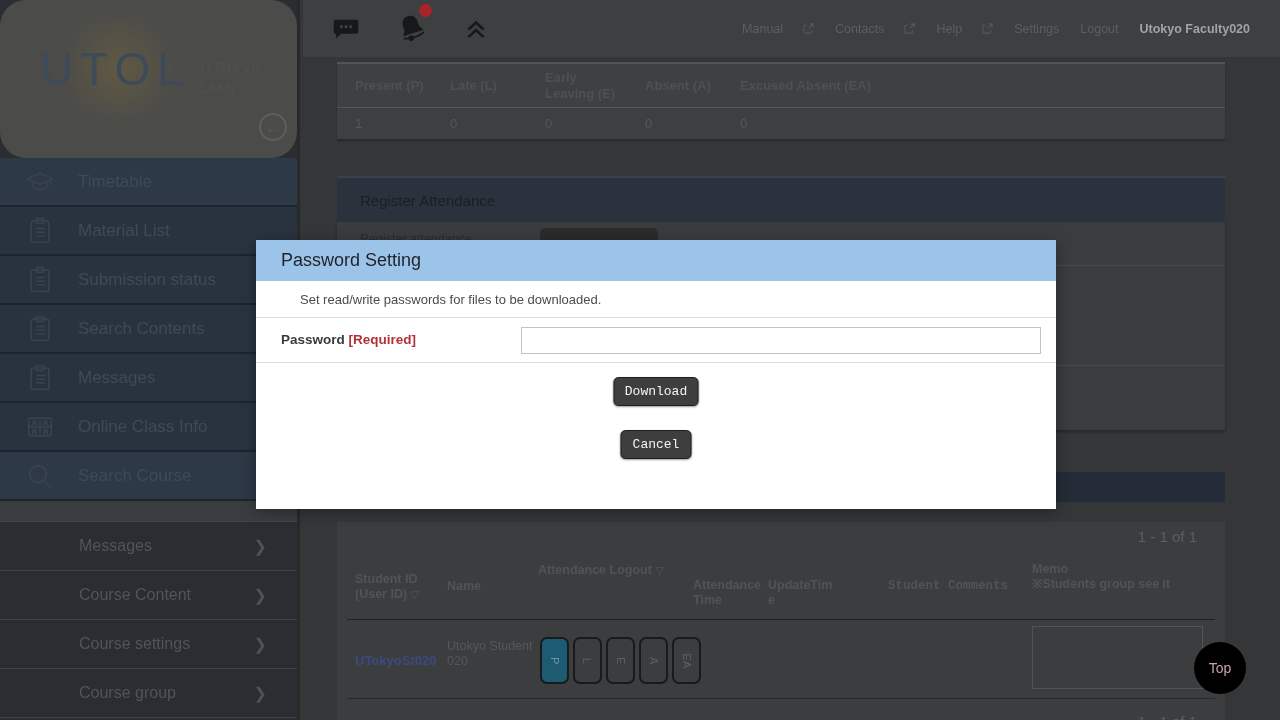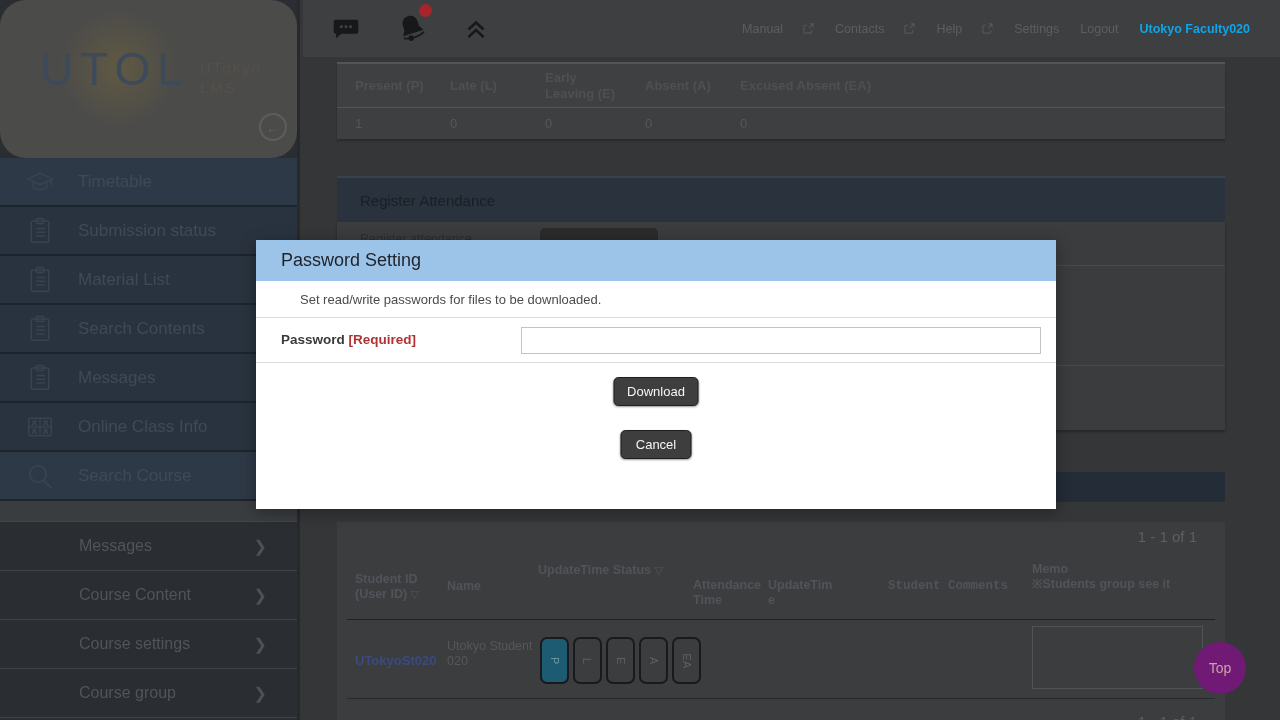--- a/index.html
+++ b/index.html
@@ -28,21 +28,21 @@
   .submenu-item .lbl { margin-left:79px; font-size:16px; color:#50555b; }
   .submenu-item .chev { margin-right:30px; color:#4e5257; }
 
   
   .topbar { position:absolute; left:303px; top:0; width:977px; height:57px; background:#3d3f41; z-index:1; }
   .tb-icons { position:absolute; left:28px; top:0; height:57px; display:flex; align-items:center; gap:34px; }
   .tb-icon { position:relative; color:#17181a; cursor:pointer; display:flex; align-items:center; }
   .red-dot { position:absolute; right:-3px; top:-7px; width:13px; height:13px; border-radius:50%; background:#a8242b; }
   .tb-links { position:absolute; right:30px; top:0; height:57px; display:flex; align-items:center; gap:21px; }
   .tb-link { font-size:12.5px; color:#5c5e60; cursor:pointer; display:flex; align-items:center; gap:20px; white-space:nowrap; }
-  .tb-user { font-size:12.5px; font-weight:bold; color:#0ea5e9; white-space:nowrap; }
+  .tb-user { font-size:12.5px; font-weight:bold; color:#a3a3a3; white-space:nowrap; }
   .ext-ico { color:#55575a; display:inline-flex; }
 
   
   .panel { position:absolute; background:#3e4042; }
   .summary-panel { left:337px; top:62px; width:888px; height:77px; border-top:2px solid #525457;
                    box-shadow:0 2px 2px rgba(0,0,0,0.25); }
   .sum-row { display:flex; }
   .sum-head { height:44px; align-items:center; border-bottom:1px solid #535558; }
   .sum-vals { height:31px; align-items:center; background:#3d3f41; }
   .sum-cell { font-size:13px; padding-left:18px; }
@@ -74,38 +74,38 @@
   .status-group { position:absolute; left:203px; top:115px; display:flex; gap:4px; }
   .status-btn { width:29px; height:47px; background:#3b3d3f; border:2px solid #191a1c; border-radius:7px;
                 display:flex; align-items:center; justify-content:center; cursor:pointer; }
   .status-btn span { display:block; transform:rotate(90deg); font-size:11px; color:#5b6065; letter-spacing:0.5px; white-space:nowrap; }
   .status-btn.selected { background:#1d5b73; }
   .status-btn.selected span { color:#6f95a3; }
   .memo-box { position:absolute; left:695px; top:104px; width:171px; height:63px; background:transparent;
               border:1px solid #515356; resize:none; outline:none; }
 
   .top-btn { position:absolute; left:1194px; top:642px; width:52px; height:52px; border-radius:50%;
-             background:#701a75; color:#c9a3a8; font-size:14px; display:flex; align-items:center; justify-content:center;
+             background:#000000; color:#c9a3a8; font-size:14px; display:flex; align-items:center; justify-content:center;
              cursor:pointer; z-index:5; }
 
   
   .modal { position:absolute; left:240px; top:240px; width:800px; height:269px; background:#ffffff; z-index:10;
            box-shadow:0 3px 14px rgba(0,0,0,0.35);margin-left:16px; }
   .modal-header { height:41px; background:#9cc4e8; display:flex; align-items:center; }
   .modal-title { margin-left:25px; font-size:18px; font-weight:500; color:#1e222b; }
   .modal-desc { height:37px; display:flex; align-items:center; border-bottom:1px solid #dcdcdc;padding-left:19px; }
   .modal-desc span { margin-left:25px; font-size:13px; color:#4b4b4b; }
   .modal-form-row { position:relative; height:45px; border-bottom:1px solid #dcdcdc; }
   .pw-label { position:absolute; left:25px; top:14px; font-size:13.5px; font-weight:bold; color:#3a3a3a; }
   .pw-required { color:#b03235; }
   .pw-input { position:absolute; left:265px; top:9px; width:520px; height:27px; border:1px solid #c3c3c3;
               font-size:13px; padding:0 6px; font-family:"Liberation Sans", sans-serif; }
   .modal-buttons { position:relative; height:117px; }
   .dlg-btn { position:absolute; left:50%; transform:translateX(-50%); background:#3e3e3e; color:#f5f5f5;
-             border:1px solid #1f1f1f; border-radius:5px; font-size:13px; font-family:Liberation Sans, sans-serif;
+             border:1px solid #1f1f1f; border-radius:5px; font-size:13px; font-family:Liberation Mono, monospace;
              cursor:pointer; box-shadow:0 1px 2px rgba(0,0,0,0.4); }
   .btn-download { top:14px; width:85px; height:29px; }
   .btn-cancel { top:67px; width:71px; height:29px; }
 
   svg { display:block; }
 </style>
 </head>
 <body>
 
 <div id="app">
@@ -135,31 +135,31 @@
         <span class="lbl">Timetable</span>
       </div>
       <div class="menu-item">
         <span class="ico">
           <svg width="30" height="32" viewBox="0 0 24 24" fill="none" stroke="currentColor" stroke-width="1.3">
             <rect x="5" y="4" width="14" height="17" rx="1.5"></rect>
               <rect x="9" y="2" width="6" height="4" rx="1"></rect>
             <path d="M9 10h7M9 13h7M9 16h7"></path>
           </svg>
         </span>
-        <span class="lbl">Submission status</span>
+        <span class="lbl">Material List</span>
       </div>
       <div class="menu-item">
         <span class="ico">
           <svg width="30" height="32" viewBox="0 0 24 24" fill="none" stroke="currentColor" stroke-width="1.3">
             <rect x="5" y="4" width="14" height="17" rx="1.5"></rect>
               <rect x="9" y="2" width="6" height="4" rx="1"></rect>
             <path d="M9 10h7M9 13h7M9 16h7"></path>
           </svg>
         </span>
-        <span class="lbl">Material List</span>
+        <span class="lbl">Submission status</span>
       </div>
       <div class="menu-item">
         <span class="ico">
           <svg width="30" height="32" viewBox="0 0 24 24" fill="none" stroke="currentColor" stroke-width="1.3">
             <rect x="5" y="4" width="14" height="17" rx="1.5"></rect>
               <rect x="9" y="2" width="6" height="4" rx="1"></rect>
             <path d="M9 10h7M9 13h7M9 16h7"></path>
           </svg>
         </span>
         <span class="lbl">Search Contents</span>
@@ -316,21 +316,21 @@
   <section class="panel lower-panel">
     <span class="pag pag-top">1 - 1 of 1</span>
 
     <div class="th" style="left:18px; top:50px;">
       <div>Student ID</div>
       <div><span>(User ID)</span>
         <span class="sort">▽</span></div>
     </div>
     <div class="th" style="left:110px; top:57px;">Name</div>
     <div class="th" style="left:201px; top:41px;">
-      <span>UpdateTime Status</span>
+      <span>Attendance Logout</span>
       <span class="sort">▽</span>
     </div>
     <div class="th" style="left:356px; top:56px; width:72px; word-break:break-all;">AttendanceTime</div>
     <div class="th" style="left:431px; top:56px; width:66px; word-break:break-all;">UpdateTime</div>
     <div class="th" style="left:551px; top:57px;font-family:Liberation Mono, monospace;">Student Comments</div>
     <div class="th" style="left:695px; top:40px;">
       <div>Memo</div>
       <div>※Students group see it</div>
     </div>
     <div class="header-line"></div>

